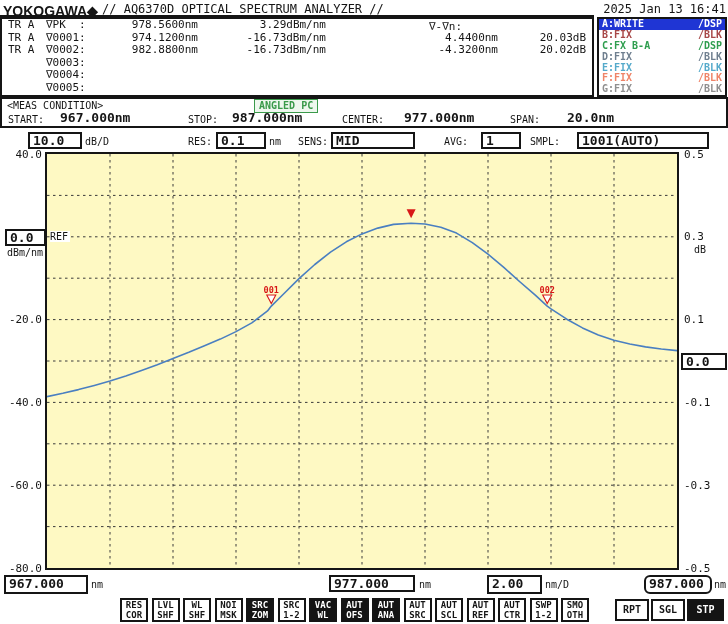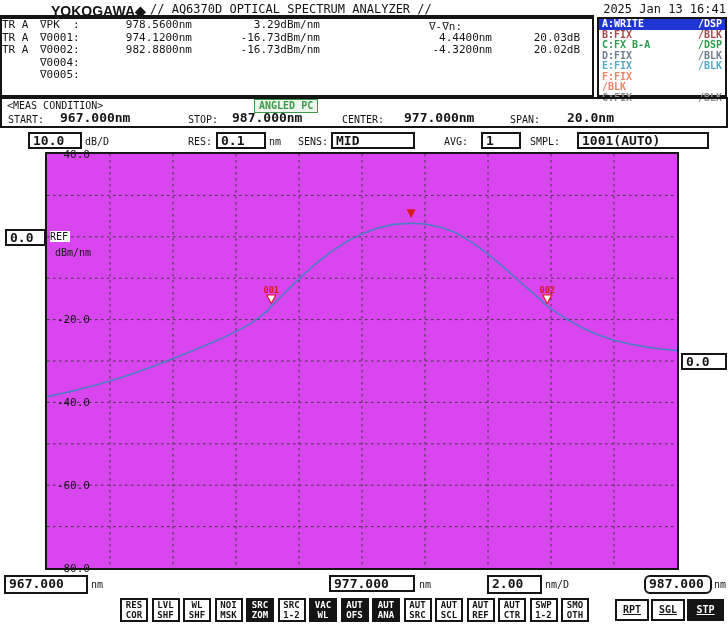--- a/index.html
+++ b/index.html
@@ -1,80 +1,81 @@
 <!DOCTYPE html>
 <html><head>
 <meta charset="utf-8">
 <style>
   html,body{margin:0;padding:0;background:#fff;}
   #screen{position:relative;width:728px;height:624px;background:#ffffff;overflow:hidden;
           font-family:"DejaVu Sans Mono","Liberation Mono",monospace;color:#151515;}
-  .abs{position:absolute;margin-left:48px;}
+  .abs{position:absolute;}
   
   .brand{font-family:"Liberation Sans",sans-serif;font-weight:bold;font-size:14px;letter-spacing:0px;}
   .htitle{font-size:12px;}
   .hdate{font-size:12px;}
   .hline{position:absolute;top:15px;left:0;width:594px;border-top:2px solid #151515;}
   
   #marker-table{position:absolute;left:0;top:17px;width:594px;height:80px;border:2px solid #151515;box-sizing:border-box;}
   .mrow{position:relative;display:grid;grid-template-columns:38px 62px 90px 128px 172px 88px;
-        height:12.5px;line-height:12.5px;font-size:11px;white-space:pre;}
+        padding-left:6px;height:12.5px;line-height:12.5px;font-size:11px;white-space:pre;}
   .mrow .num{text-align:right;}
   #delta-header{position:absolute;left:427px;top:2px;font-size:11px;line-height:12px;}
   
   #trace-status{position:absolute;left:597px;top:17px;width:130px;height:80px;border:2px solid #151515;
                 box-sizing:border-box;display:flex;flex-direction:column;justify-content:space-evenly;}
   .trow{display:flex;justify-content:space-between;padding:0 3px;font-size:10px;font-weight:bold;line-height:10.5px;}
   
   #meas-box{position:absolute;left:0;top:97px;width:728px;height:31px;border:2px solid #151515;box-sizing:border-box;}
   .mc-title{position:absolute;left:5px;top:1px;font-size:10px;}
   .badge{position:absolute;left:252px;top:0px;font-size:10px;font-weight:bold;padding:0 4px;line-height:12px;
          border:1px solid #3a9a4a;color:#3a9a4a;background:#eef7ee;}
   .mc-label{position:absolute;top:15px;font-size:10px;}
   .mc-value{position:absolute;top:11px;font-size:13px;font-weight:bold;}
   
   .vbox{position:absolute;border:2px solid #151515;background:#fff;box-sizing:border-box;height:17px;
         font-size:13px;font-weight:bold;line-height:13px;padding:0 3px;}
   .slabel{position:absolute;font-size:10px;top:136px;}
   
-  #plot{position:absolute;left:45px;top:152px;width:634px;height:418px;border:2px solid #151515;box-sizing:border-box;background:#d946ef;}
+  #plot{position:absolute;left:45px;top:152px;width:634px;height:418px;border:2px solid #151515;box-sizing:border-box;background:#fef9c3;}
   #plot svg{display:block;}
   .yl{position:absolute;left:0;width:42px;text-align:right;font-size:11px;line-height:13px;}
   .yr{position:absolute;left:684px;font-size:11px;line-height:13px;}
   .ref-tag{position:absolute;left:50px;top:231px;font-size:10px;background:#fff;padding-right:2px;z-index:3;}
   .axis-unit{font-size:10px;}
   
   .xlabel{position:absolute;top:579px;font-size:10px;}
   
   #softkeys{position:absolute;left:120px;top:598px;display:flex;gap:3.5px;}
   .sk{width:28px;height:24px;border:2px solid #151515;box-sizing:border-box;background:#fff;
       font-size:9px;font-weight:bold;line-height:10px;text-align:center;white-space:pre;}
   .sk.inv{background:#141414;color:#fff;}
   .rk{position:absolute;top:599px;width:34px;height:22px;border:2px solid #151515;box-sizing:border-box;background:#fff;
-      font-size:10px;font-weight:bold;line-height:18px;text-align:center;text-decoration:underline;}
+      font-size:10px;font-weight:bold;line-height:18px;text-align:center;}
   .rk.inv{background:#141414;color:#fff;}
 </style>
 </head>
 <body>
 
 <div id="screen">
 
   <div class="abs" style="left:3px;top:1px;">
     <span class="brand">YOKOGAWA</span><span class="brand">◆</span>
   </div>
   <div class="abs htitle" style="left:102px;top:2px;">// AQ6370D OPTICAL SPECTRUM ANALYZER //</div>
   <div class="abs hdate" style="right:2px;top:2px;">2025 Jan 13 16:41</div>
   <div class="hline"></div>
 
   <div id="marker-table">
     <div id="delta-header">∇-∇n:</div>
 
   <div class="mrow"><span class="">TR A</span><span class="">∇PK  :</span><span class="num">978.5600nm</span><span class="num">3.29dBm/nm</span><span class="num"></span><span class="num"></span></div>
       <div class="mrow"><span class="">TR A</span><span class="">∇0001:</span><span class="num">974.1200nm</span><span class="num">-16.73dBm/nm</span><span class="num">4.4400nm</span><span class="num">20.03dB</span></div>
       <div class="mrow"><span class="">TR A</span><span class="">∇0002:</span><span class="num">982.8800nm</span><span class="num">-16.73dBm/nm</span><span class="num">-4.3200nm</span><span class="num">20.02dB</span></div>
+      <div class="mrow"><span class=""></span><span class="">∇0003:</span><span class="num"></span><span class="num"></span><span class="num"></span><span class="num"></span></div>
       <div class="mrow"><span class=""></span><span class="">∇0004:</span><span class="num"></span><span class="num"></span><span class="num"></span><span class="num"></span></div>
       <div class="mrow"><span class=""></span><span class="">∇0005:</span><span class="num"></span><span class="num"></span><span class="num"></span><span class="num"></span></div>
     </div>
 
   <div id="trace-status">
 
   <div class="trow" style="color: rgb(255, 255, 255); background: rgb(31, 53, 212);">
         <span>A:WRITE</span>
         <span>/DSP</span>
       </div>
@@ -87,21 +88,21 @@
         <span>/DSP</span>
       </div>
       <div class="trow" style="color: rgb(111, 127, 143);">
         <span>D:FIX</span>
         <span>/BLK</span>
       </div>
       <div class="trow" style="color: rgb(85, 170, 203);">
         <span>E:FIX</span>
         <span>/BLK</span>
       </div>
-      <div class="trow" style="color: rgb(239, 132, 104); flex-direction: column;">
+      <div class="trow" style="color: rgb(239, 132, 104);">
         <span>F:FIX</span>
         <span>/BLK</span>
       </div>
       <div class="trow" style="color: rgb(143, 143, 143);">
         <span>G:FIX</span>
         <span>/BLK</span>
       </div>
     </div>
 
   <div id="meas-box">

